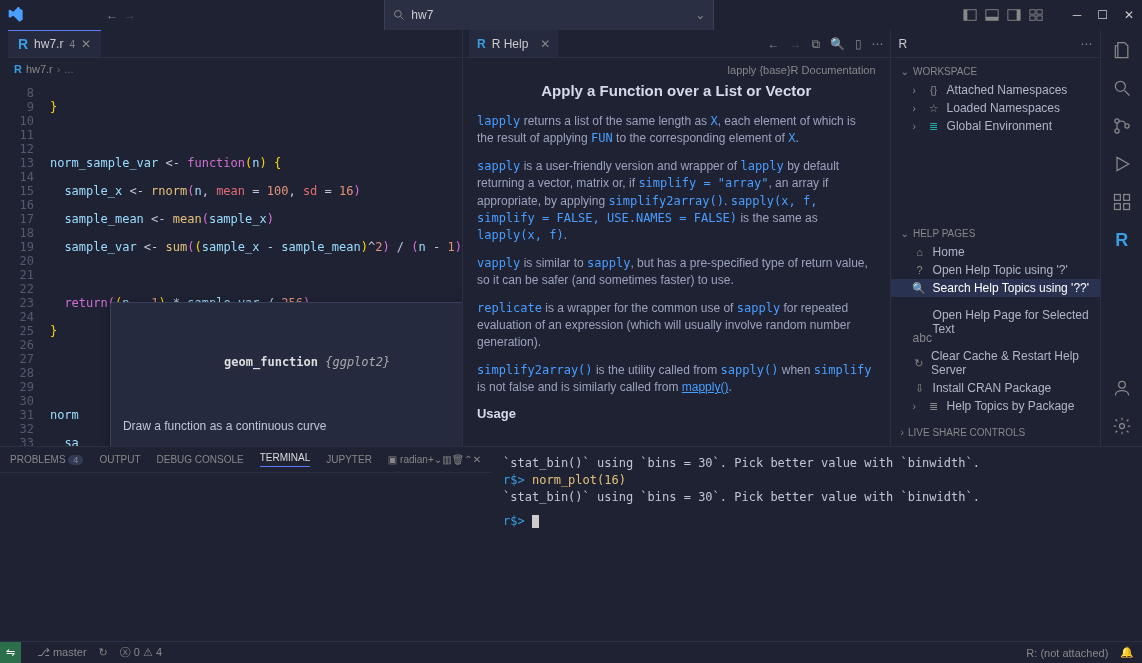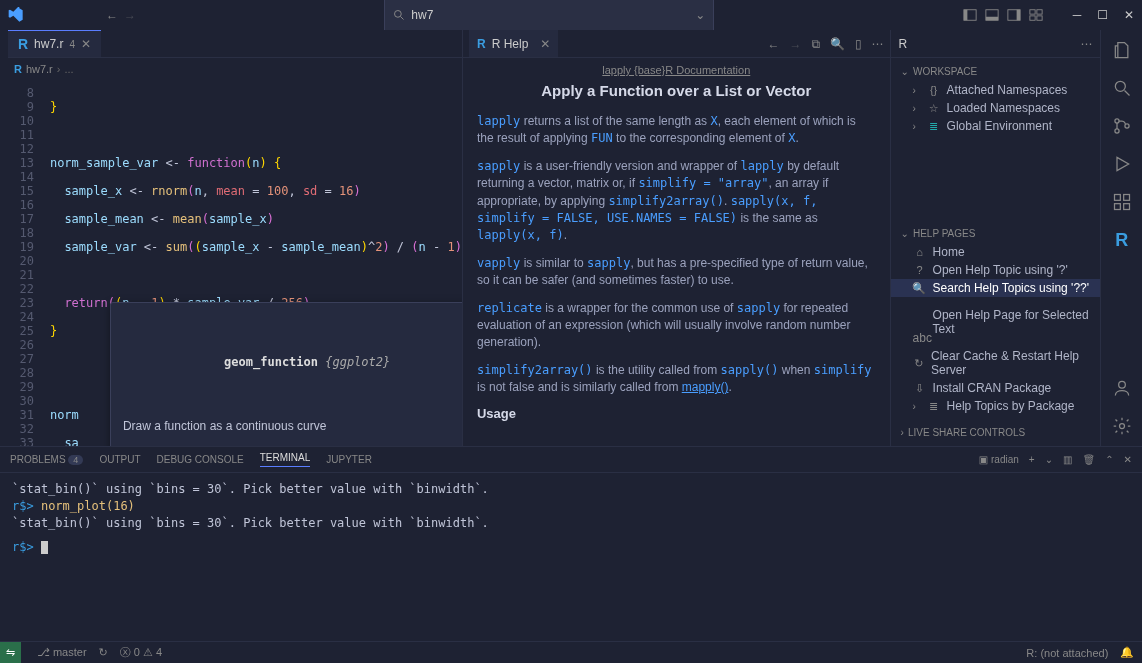--- a/index.html
+++ b/index.html
@@ -53,43 +53,43 @@
   .hover-pop { position: absolute; top: 222px; left: 68px; width: 364px; background: #252a3f; border: 1px solid #3a3f5a; border-radius: 3px; padding: 10px 12px; color: #c0c5d8; font-family: "Segoe UI", sans-serif; font-size: 12px; z-index: 5; box-shadow: 0 2px 8px rgba(0,0,0,0.4);}
   .hover-pop .sig { font-family: Consolas, monospace; font-size: 12px; color: #ddd; }
   .hover-pop .sig .em { font-style: italic; color: #aaa; }
   .hover-pop .desc-short { margin-top: 8px; color: #c0c5d8; }
 
   
   .help-tabrow { height: 28px; display: flex; align-items: center; justify-content: space-between; padding: 0 6px; border-bottom: 1px solid #2a2f44; }
   .help-tab { display: flex; align-items: center; gap: 6px; padding: 0 8px; height: 100%; background: #252a3f; color: #ccc; }
   .help-actions { display: flex; gap: 10px; color: #888; }
   .help-body { flex: 1; overflow: hidden; padding: 6px 14px; color: #b0b5c8; font-size: 12px; }
-  .help-head { display: flex; justify-content: center; color: #888; font-size: 11px; margin-bottom: 0; text-decoration: underline;}
+  .help-head { display: flex; justify-content: flex-end; color: #888; font-size: 11px; margin-bottom: 0;}
   .help-title { text-align: center; color: #d5d9e8; font-weight: bold; font-size: 15px; margin: 6px 0 14px; }
   .help-sect { color: #d5d9e8; font-weight: bold; font-size: 13px; margin: 10px 0 6px; }
   .help-p { line-height: 1.45; margin-bottom: 10px; color: #9ba2bd;}
   .hcode { font-family: Consolas, monospace; color: #4a9eff; }
   a.hlink { color: #4a9eff; text-decoration: underline; }
 
   
   .r-head { height: 28px; display: flex; align-items: center; justify-content: space-between; padding: 0 8px; color: #ccc; border-bottom: 1px solid #2a2f44;}
   .r-section { padding: 4px 0; }
   .r-sect-title { font-size: 10px; color: #888; padding: 4px 10px; display: flex; align-items: center; gap: 4px; text-transform: uppercase; }
   .r-item { display: flex; align-items: center; gap: 6px; padding: 2px 4px 2px 22px; color: #b0b5c8; cursor: pointer; font-size:12px;}
   .r-item.sel { background: #2a3252; color: #fff; }
   .r-item .chev { color: #888; font-size: 10px; width:8px;}
   .r-item .ico { width: 14px; text-align: center; color: #888; font-size:11px;}
 
   
-  .panel { height: 195px; display: flex; flex-direction: column; background: #1e2233; border-top: 1px solid #2a2f44; }
+  .panel { height: 195px; display: flex; flex-direction: row; background: #1e2233; border-top: 1px solid #2a2f44; }
   .panel-tabs { height: 26px; display: flex; align-items: center; padding: 0 10px; gap: 16px; font-size: 10px; color: #888; border-bottom: 1px solid #2a2f44; justify-content: space-between;}
   .panel-tabs .lft { display:flex; gap:16px; align-items:center;}
   .panel-tabs .ptab { cursor: pointer; text-transform: uppercase; }
   .panel-tabs .ptab.active { color: #ddd; border-bottom: 1px solid #5a7dff; padding-bottom: 3px; }
-  .panel-tabs .rgt { display: flex; gap: 10px; color: #888; align-items:flex-end;}
+  .panel-tabs .rgt { display: flex; gap: 0; color: #888; align-items:flex-end;}
   .term-body { flex: 1; padding: 8px 12px; font-family: Consolas, monospace; font-size: 12px; color: #c0c5d8; line-height: 1.4; }
   .term-body .prompt { color: #3a9de0; }
   .term-body .cmd { color: #e5c07b; }
   .cursor-blk { display:inline-block; width:7px; height:13px; background:#ccc; vertical-align:text-bottom;}
 
   
   .statusbar { height: 22px; background: #1e2233; border-top: 1px solid #2a2f44; display: flex; align-items: center; justify-content: space-between; padding: 0 8px; font-size: 11px; color: #888; }
   .statusbar .sl { display: flex; gap: 12px; align-items: center; }
   .statusbar .remote { background: #2a6f4a; color: #fff; padding: 2px 6px; margin-left:-8px; margin-right:4px; height:22px; display:flex; align-items:center;}
   .r-icon { color: #3a9de0; font-weight: bold; font-size: 14px;}

